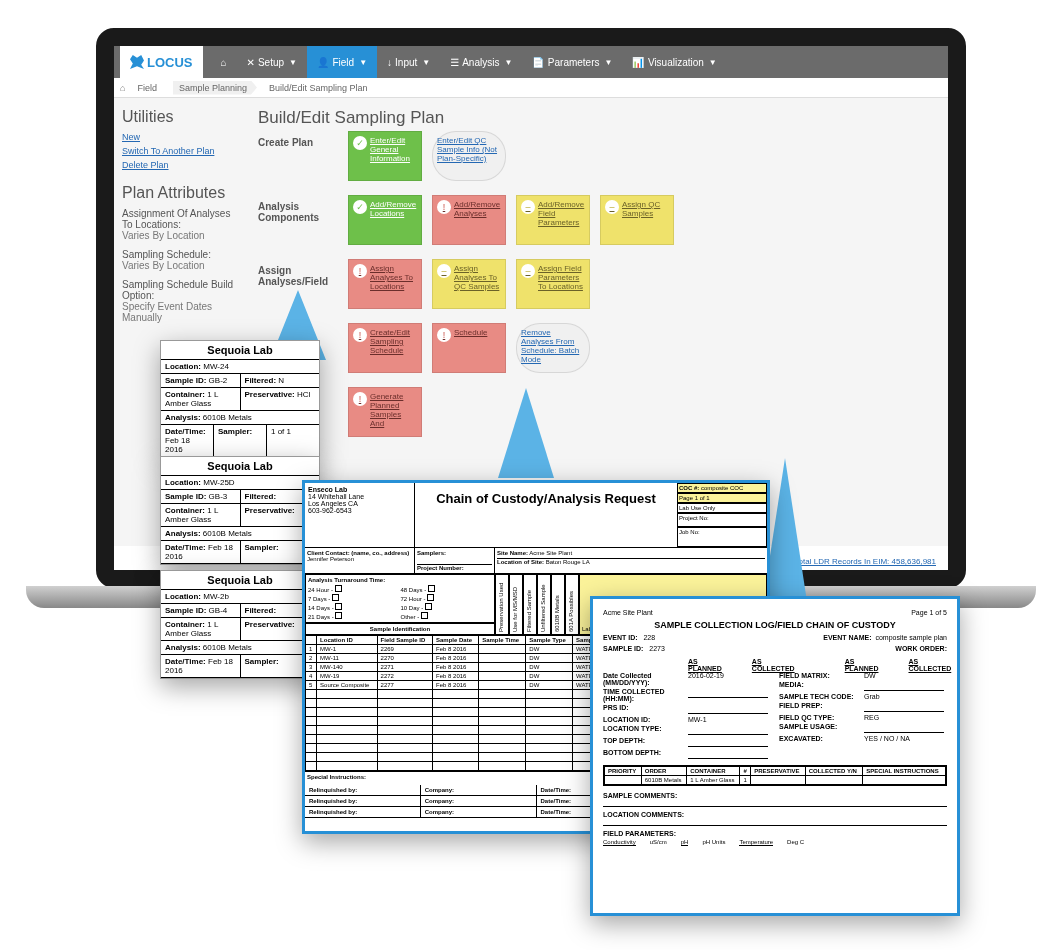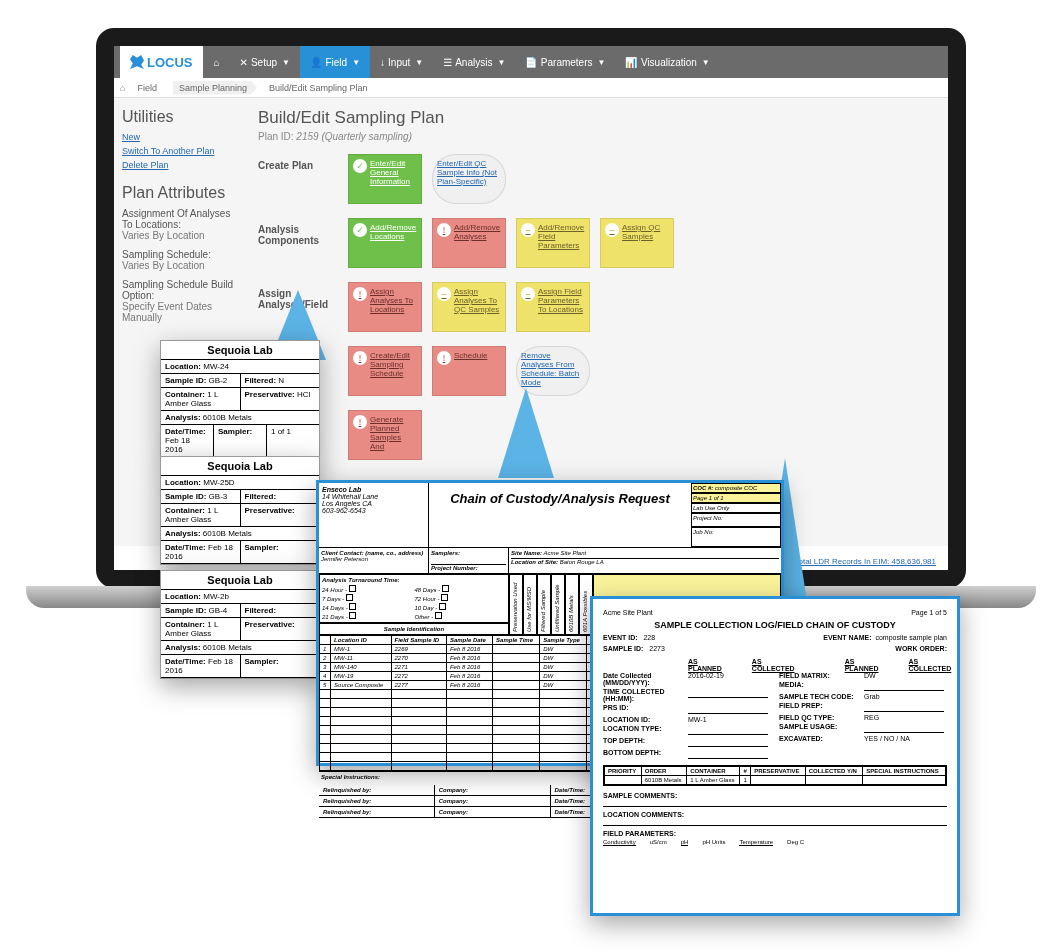--- a/index.html
+++ b/index.html
@@ -6,21 +6,21 @@
 body { font-family: Arial, sans-serif; background: #fff; width: 1062px; height: 950px; position: relative; overflow: hidden; }
 
 
 .laptop { position: absolute; top: 28px; left: 96px; width: 870px; height: 612px; }
 .screen { position: absolute; top: 0; left: 0; width: 870px; height: 560px; background: #fff; border: 18px solid #1a1a1a; border-radius: 18px; overflow: hidden; }
 .base { position: absolute; top: 558px; left: -70px; width: 1010px; height: 22px; background: linear-gradient(#d0d0d0,#888); border-radius: 0 0 18px 18px; }
 .base::after { content: ""; position: absolute; top: 0; left: 420px; width: 170px; height: 8px; background: #aaa; border-radius: 0 0 8px 8px; }
 
 
 .navbar { background: #6b6b6b; color: #fff; height: 32px; display: flex; align-items: center; padding: 0 6px; font-size: 10px; }
-.logo { background: #fff; color: #2790d6; font-weight: bold; padding: 6px 10px; margin-right: 1px; height: 32px; display: flex; align-items: center; font-size: 13px; }
+.logo { background: #fff; color: #2790d6; font-weight: bold; padding: 6px 10px; margin-right: 8px; height: 32px; display: flex; align-items: center; font-size: 13px; }
 .logo svg { width: 14px; height: 14px; margin-right: 3px; }
 .navbtn { padding: 0 10px; height: 32px; display: flex; align-items: center; cursor: pointer; gap: 3px; }
 .navbtn.active { background: #2790d6; }
 .caret { font-size: 8px; margin-left: 2px; }
 
 
 .subbar { background: #e8e8e8; color: #666; height: 24px; display: flex; align-items: center; justify-content: flex-end; font-size: 9px; padding: 0 10px; gap: 12px; }
 .subbar span { cursor: pointer; }
 
 
@@ -119,21 +119,20 @@
             <div>Sampling Schedule:</div>
             <div class="v">Varies By Location</div>
           </div>
         <div class="attr">
             <div>Sampling Schedule Build Option:</div>
             <div class="v">Specify Event Dates Manually</div>
           </div>
       </div>
       <div class="content">
         <h2>Build/Edit Sampling Plan</h2>
-        <div class="planid"><span>Plan ID:</span> <i>2159 (Quarterly sampling)</i></div>
         <div id="sections">
             <div class="section">
               <div class="lbl">Create Plan</div>
               <div class="tiles">
                 <div class="tile green">
                   <span class="ico">✓</span>
                   <span>Enter/Edit General Information</span>
                 </div>
                 <div class="tile gray">
                   <span>Enter/Edit QC Sample Info (Not Plan-Specific)</span>
@@ -285,21 +284,21 @@
       <div class="row">
         <div class="cell"><span class="k">Analysis:</span> 6010B Metals</div>
       </div>
       <div class="row">
         <div class="cell"><span class="k">Date/Time:</span> Feb 18 2016</div>
         <div class="cell"><span class="k">Sampler:</span> </div>
       </div>
     </div>
 </div>
 
-<div class="doc b" style="top:480px; left:316px; width:468px; height:286px;font-style:italic;">
+<div class="doc b" style="top:480px; left:302px; width:468px; height:354px;">
   <div style="display:flex; border-bottom:1px solid #000;">
     <div style="width:110px; padding:3px; font-size:7px; border-right:1px solid #000;">
       <div style="font-weight:bold">Enseco Lab</div>
       <div>14 Whitehall Lane</div>
       <div>Los Angeles   CA</div>
       <div>603-962-6543</div>
     </div>
     <div class="coc-title" style="padding:8px">Chain of Custody/Analysis Request</div>
     <div style="width:90px; font-size:6px;">
       <div class="ylw thin-border" style="padding:1px"><b>COC #:</b> <span>composite COC</span></div>

